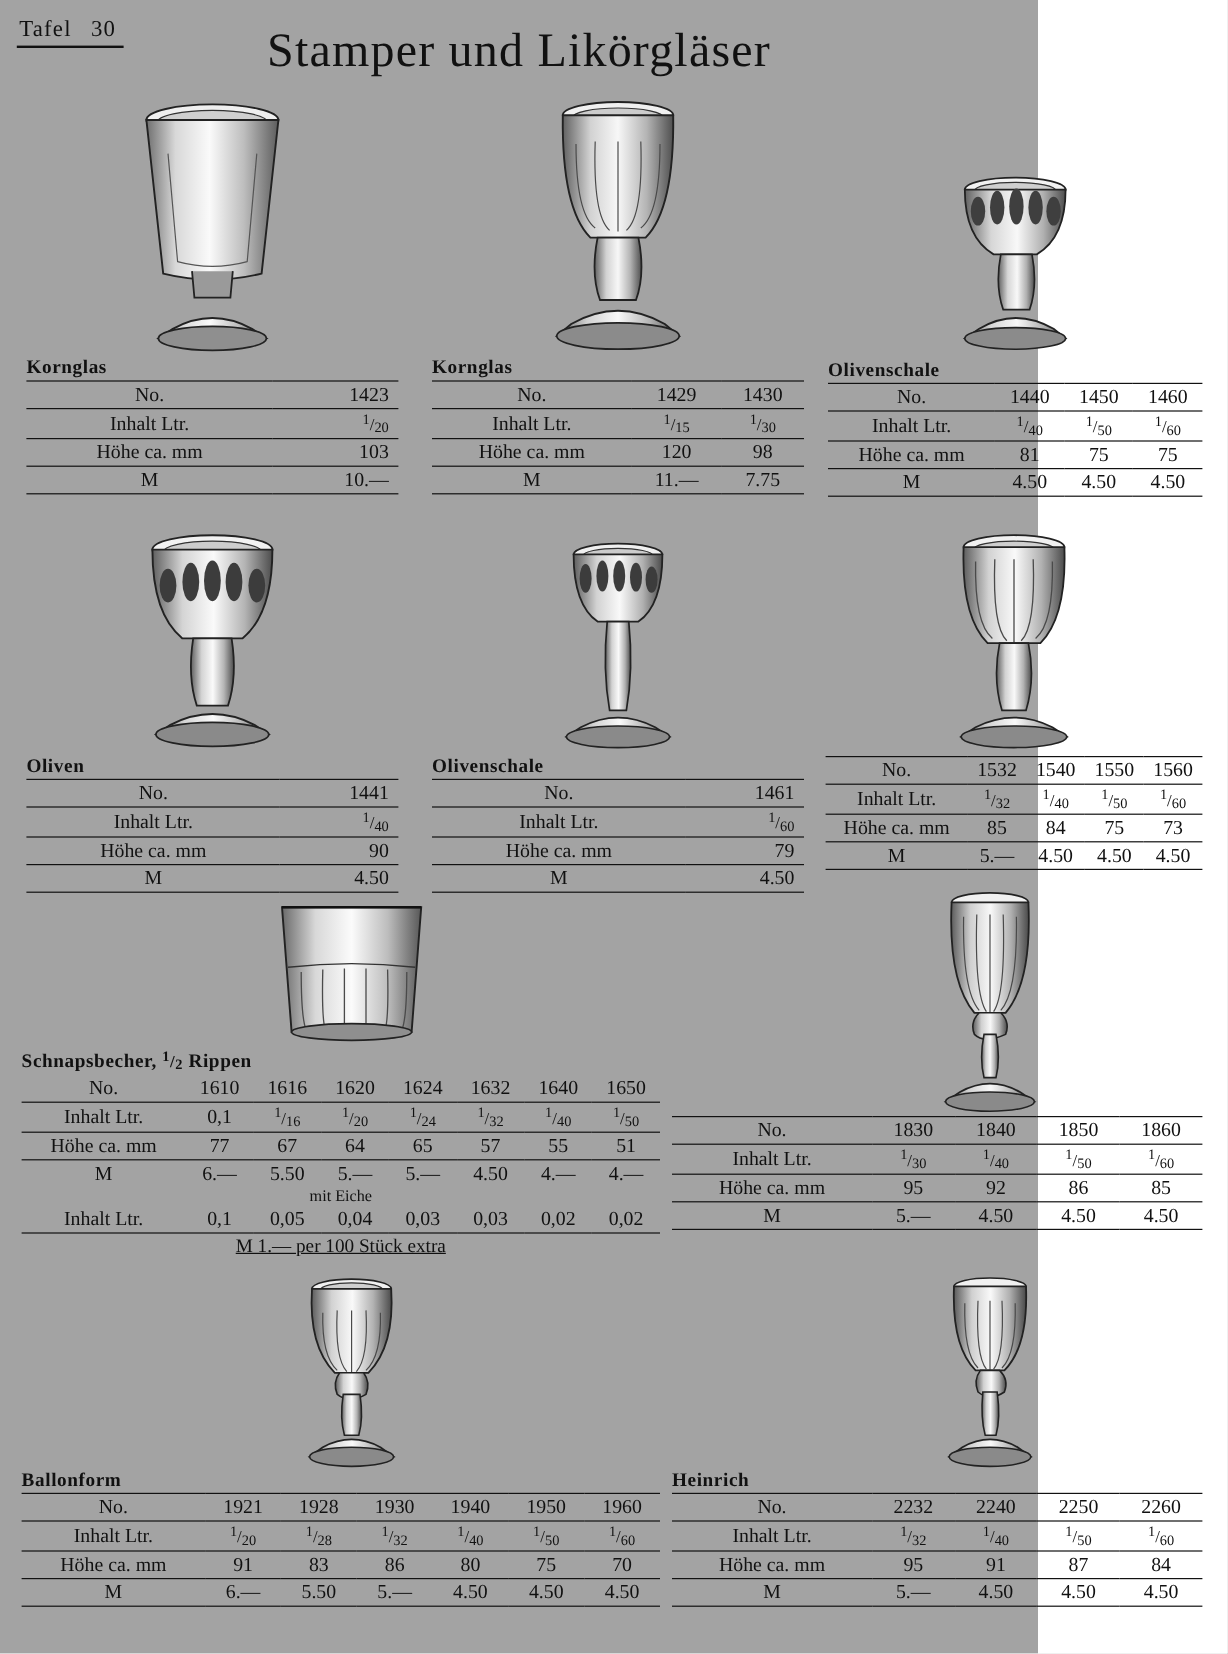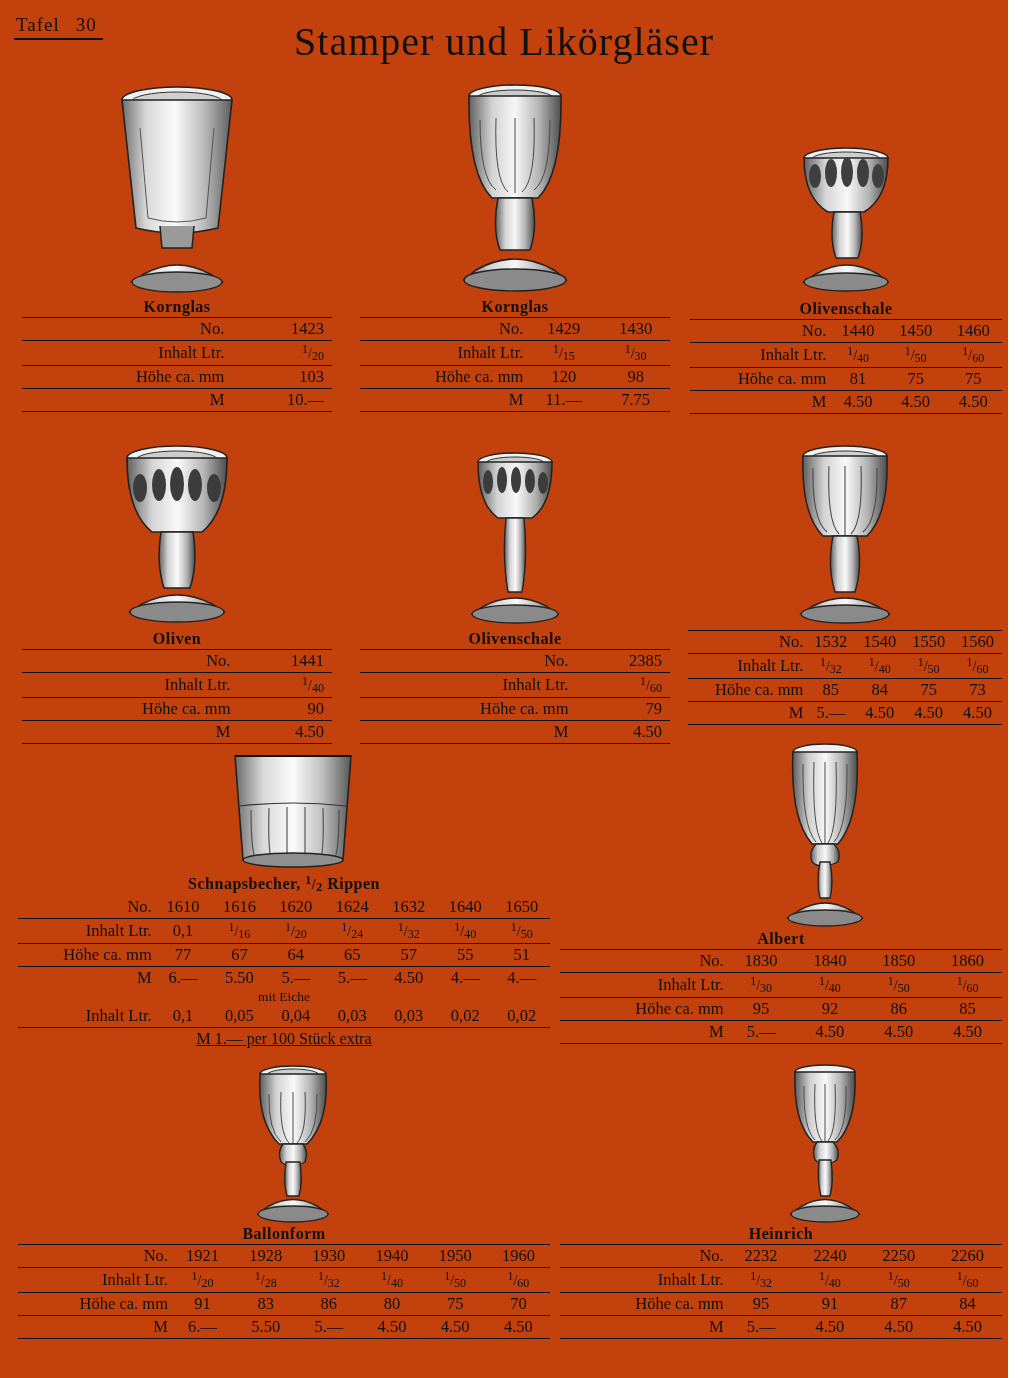--- a/index.html
+++ b/index.html
@@ -10,23 +10,23 @@
   body {
     width: 1023px;
     height: 1378px;
     position: relative;
     font-family: "Liberation Serif", serif;
     color: #111;
     overflow: hidden;
   }
   .page {
     position: relative;
-    width: 1008px;
+    width: 865px;
     height: 1378px;
-    background: #c2410c;
+    background: #a3a3a3;
   }
   
   .plate-label {
     position: absolute;
     left: 14px;
     top: 14px;
     font-size: 19px;
     letter-spacing: 1px;
     border-bottom: 2px solid #111;
     padding: 0 6px 2px 2px;
@@ -37,40 +37,39 @@
     left: 0; right: 0;
     top: 18px;
     text-align: center;
     font-size: 40px;
     letter-spacing: 1px;
     font-weight: normal;
   }
   
   .block { position: absolute; }
   .caption {
-    text-align: center;
     font-size: 16px;
     font-weight: bold;
     letter-spacing: 0.5px;
     margin-bottom: 1px;
   }
   table.spec {
     border-collapse: collapse;
     width: 100%;
     font-size: 16.5px;
   }
   table.spec td {
     border-top: 1px solid #111;
     padding: 1px 3px;
     vertical-align: middle;
     white-space: nowrap;
   }
   table.spec tr:last-child td { border-bottom: 1px solid #111; }
   table.spec tr.norule td { border-top: none; }
-  td.lbl { text-align: right; padding-left: 4px; }
+  td.lbl { text-align: center; padding-left: 4px; }
   td.val { text-align: center; }
   td.val.right { text-align: right; padding-right: 8px; margin-top: 20px; }
   .frac { display: inline-block; font-size: 15px; }
   .frac sup { font-size: 12px; vertical-align: 0.45em; }
   .frac sub { font-size: 12px; vertical-align: -0.15em; }
   .slash { font-size: 14px; }
   .note-center {
     text-align: center;
     font-size: 16px;
     padding-top: 2px;
@@ -316,21 +315,21 @@
       </g>
       <path d="M86 78 Q82 118 88 152 L102 152 Q108 118 104 78 Z" fill="url(#g5)" stroke="#222" stroke-width="1.4"></path>
       <path d="M64 166 Q95 150 126 166 L138 174 Q95 188 52 174 Z" fill="url(#g5)" stroke="#222" stroke-width="1.5"></path>
       <ellipse cx="95" cy="174" rx="43" ry="9" fill="#8a8a8a" stroke="#222" stroke-width="1.3"></ellipse>
     </svg>
     <div class="caption">Olivenschale</div>
     <table class="spec">
       <tbody>
           <tr>
             <td class="lbl">No.</td>
-            <td class="val right">2385</td>
+            <td class="val right">1461</td>
           </tr>
       <tr>
             <td class="lbl">Inhalt Ltr.</td>
             <td class="val right"><span class="frac"><sup>1</sup><span class="slash">/</span><sub>60</sub></span></td>
           </tr>
       <tr>
             <td class="lbl">Höhe ca. mm</td>
             <td class="val right">79</td>
           </tr>
       <tr>
@@ -507,21 +506,20 @@
           <path d="M64 22 Q62 88 72 103"></path>
         <path d="M75 22 L75 104"></path>
           <path d="M86 22 Q88 88 78 103"></path>
         <path d="M97 24 Q98 86 84 102"></path>
       </g>
       <path d="M66 104 Q58 112 62 122 Q70 130 88 122 Q92 112 84 104 Z" fill="url(#g8)" stroke="#222" stroke-width="1.3"></path>
       <path d="M70 122 Q66 142 70 158 L80 158 Q84 142 80 122 Z" fill="url(#g8)" stroke="#222" stroke-width="1.3"></path>
       <path d="M50 170 Q75 156 100 170 L112 178 Q75 190 38 178 Z" fill="url(#g8)" stroke="#222" stroke-width="1.5"></path>
       <ellipse cx="75" cy="178" rx="37" ry="8" fill="#8a8a8a" stroke="#222" stroke-width="1.3"></ellipse>
     </svg>
-    <div class="caption">Albert</div>
     <table class="spec">
       <tbody>
           <tr>
             <td class="lbl">No.</td>
             <td class="val">1830</td>
             <td class="val">1840</td>
             <td class="val">1850</td>
             <td class="val">1860</td>
           </tr>
       <tr>

